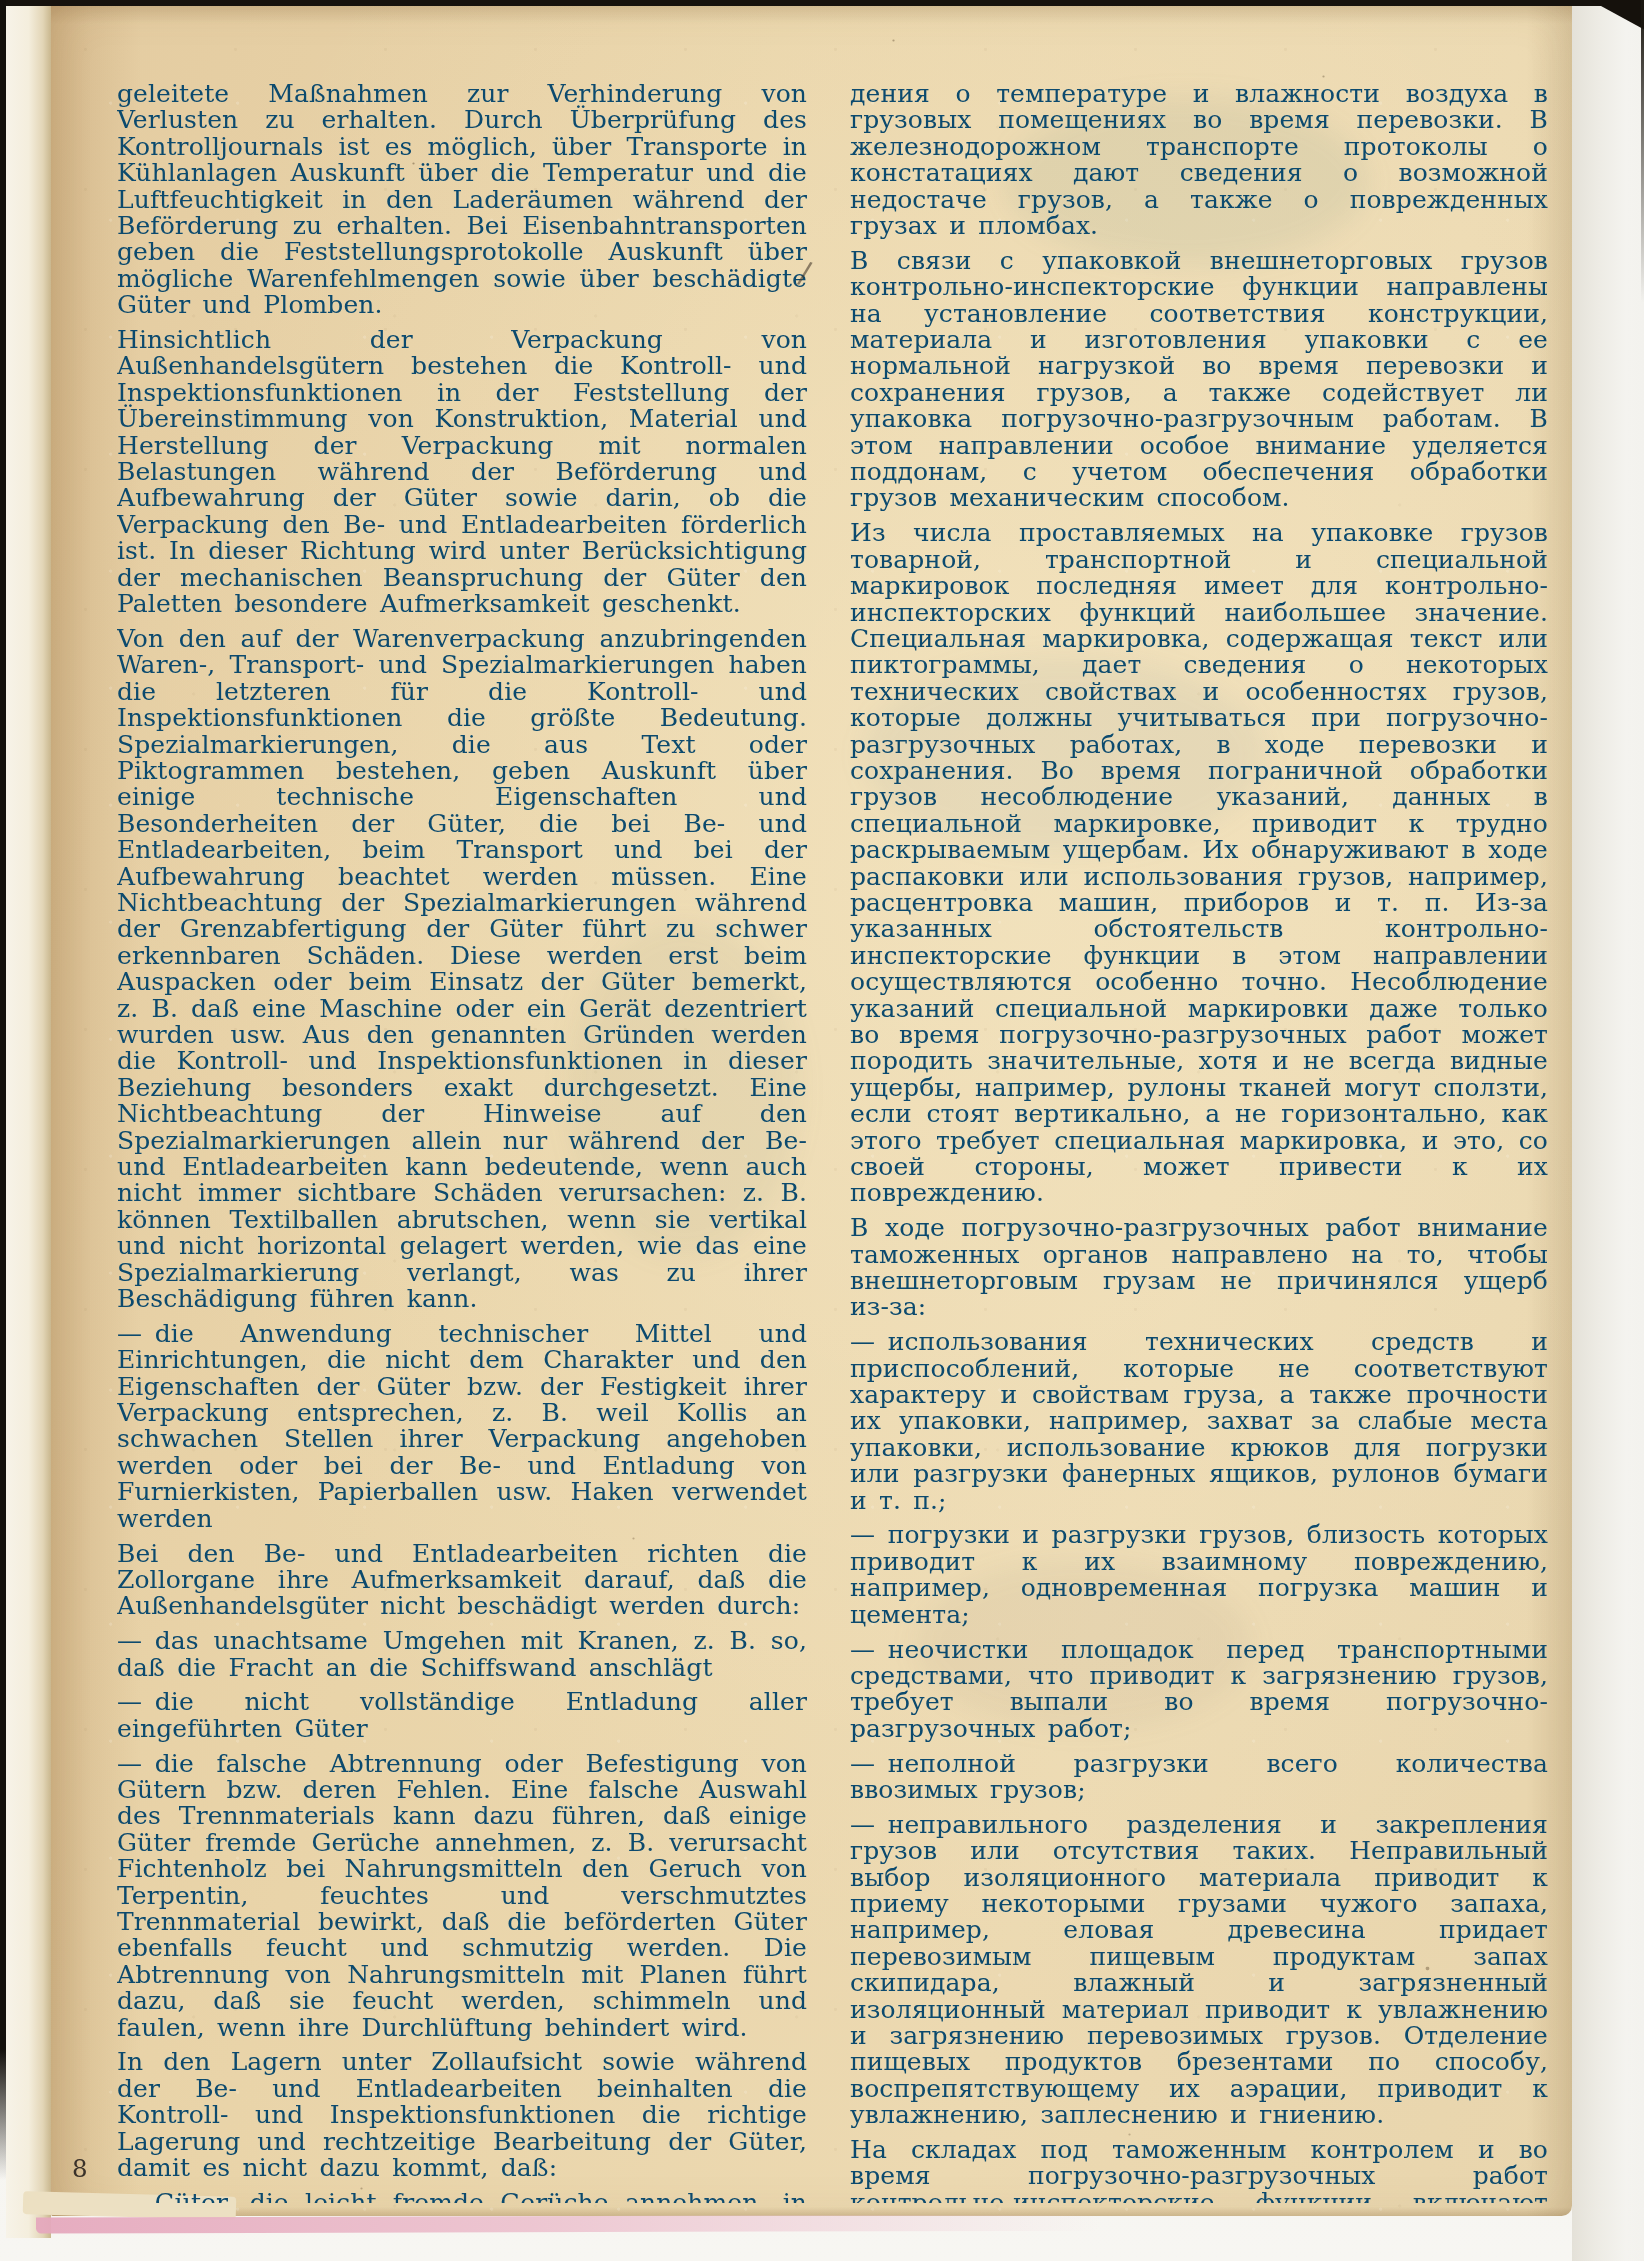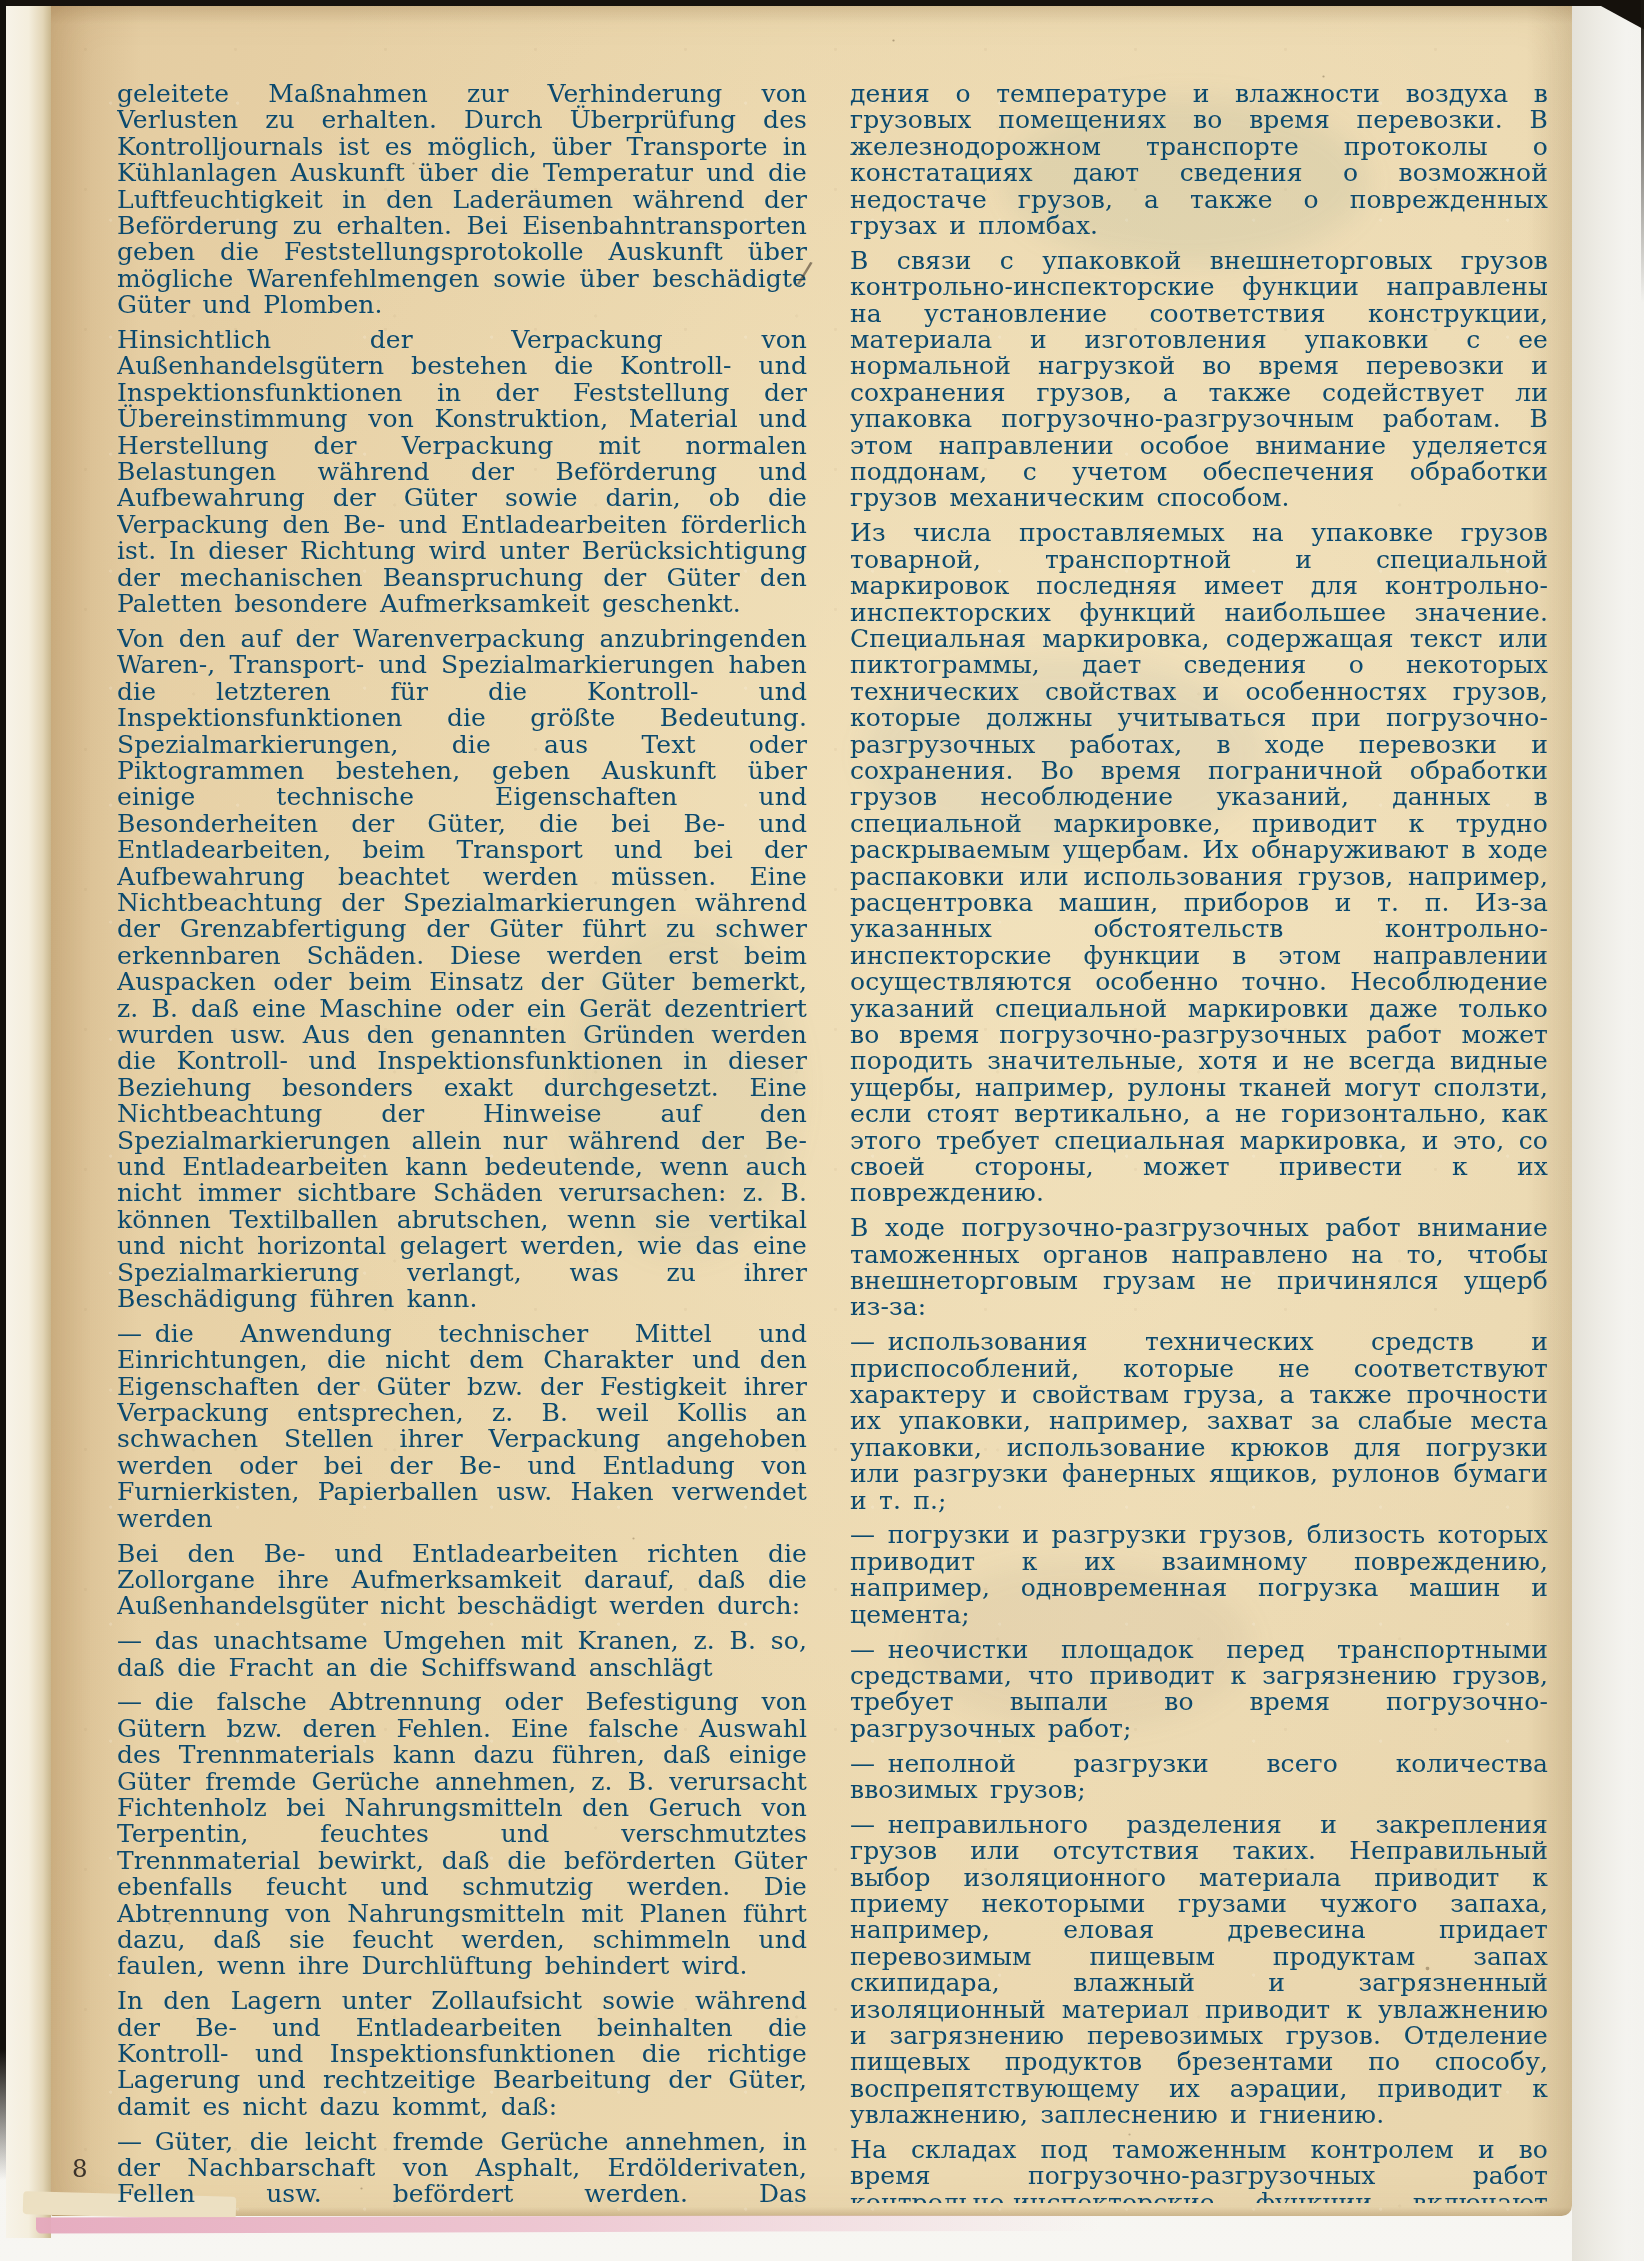--- a/index.html
+++ b/index.html
@@ -121,20 +121,21 @@
 <div class="smudge smudge-4"></div>
 <div class="paper-specks"></div>
 
 <div class="text-column col-left">
     <p class="para">geleitete Maßnahmen zur Verhinderung von Verlusten zu erhalten. Durch Überprüfung des Kontrolljournals ist es möglich, über Transporte in Kühlanlagen Auskunft über die Temperatur und die Luftfeuchtigkeit in den Laderäumen während der Beförderung zu erhalten. Bei Eisenbahntransporten geben die Feststellungsprotokolle Auskunft über mögliche Warenfehlmengen sowie über beschädigte Güter und Plomben.</p>
     <p class="para">Hinsichtlich der Verpackung von Außenhandelsgütern bestehen die Kontroll- und Inspektionsfunktionen in der Feststellung der Übereinstimmung von Konstruktion, Material und Herstellung der Verpackung mit normalen Belastungen während der Beförderung und Aufbewahrung der Güter sowie darin, ob die Verpackung den Be- und Entladearbeiten förderlich ist. In dieser Richtung wird unter Berücksichtigung der mechanischen Beanspruchung der Güter den Paletten besondere Aufmerksamkeit geschenkt.</p>
     <p class="para">Von den auf der Warenverpackung anzubringenden Waren-, Transport- und Spezialmarkierungen haben die letzteren für die Kontroll- und Inspektionsfunktionen die größte Bedeutung. Spezialmarkierungen, die aus Text oder Piktogrammen bestehen, geben Auskunft über einige technische Eigenschaften und Besonderheiten der Güter, die bei Be- und Entladearbeiten, beim Transport und bei der Aufbewahrung beachtet werden müssen. Eine Nichtbeachtung der Spezialmarkierungen während der Grenzabfertigung der Güter führt zu schwer erkennbaren Schäden. Diese werden erst beim Auspacken oder beim Einsatz der Güter bemerkt, z. B. daß eine Maschine oder ein Gerät dezentriert wurden usw. Aus den genannten Gründen werden die Kontroll- und Inspektionsfunktionen in dieser Beziehung besonders exakt durchgesetzt. Eine Nichtbeachtung der Hinweise auf den Spezialmarkierungen allein nur während der Be- und Entladearbeiten kann bedeutende, wenn auch nicht immer sichtbare Schäden verursachen: z. B. können Textilballen abrutschen, wenn sie vertikal und nicht horizontal gelagert werden, wie das eine Spezialmarkierung verlangt, was zu ihrer Beschädigung führen kann.</p>
     <p class="para bullet">— die Anwendung technischer Mittel und Einrichtungen, die nicht dem Charakter und den Eigenschaften der Güter bzw. der Festigkeit ihrer Verpackung entsprechen, z. B. weil Kollis an schwachen Stellen ihrer Verpackung angehoben werden oder bei der Be- und Entladung von Furnierkisten, Papierballen usw. Haken verwendet werden</p>
     <p class="para">Bei den Be- und Entladearbeiten richten die Zollorgane ihre Aufmerksamkeit darauf, daß die Außenhandelsgüter nicht beschädigt werden durch:</p>
     <p class="para bullet">— das unachtsame Umgehen mit Kranen, z. B. so, daß die Fracht an die Schiffswand anschlägt</p>
+    <p class="para bullet">— die nicht vollständige Entladung aller eingeführten Güter</p>
     <p class="para bullet">— die falsche Abtrennung oder Befestigung von Gütern bzw. deren Fehlen. Eine falsche Auswahl des Trennmaterials kann dazu führen, daß einige Güter fremde Gerüche annehmen, z. B. verursacht Fichtenholz bei Nahrungsmitteln den Geruch von Terpentin, feuchtes und verschmutztes Trennmaterial bewirkt, daß die beförderten Güter ebenfalls feucht und schmutzig werden. Die Abtrennung von Nahrungsmitteln mit Planen führt dazu, daß sie feucht werden, schimmeln und faulen, wenn ihre Durchlüftung behindert wird.</p>
     <p class="para">In den Lagern unter Zollaufsicht sowie während der Be- und Entladearbeiten beinhalten die Kontroll- und Inspektionsfunktionen die richtige Lagerung und rechtzeitige Bearbeitung der Güter, damit es nicht dazu kommt, daß:</p>
     <p class="para bullet">— Güter, die leicht fremde Gerüche annehmen, in der Nachbarschaft von Asphalt, Erdölderivaten, Fellen usw. befördert werden. Das Hauptaugenmerk ist den Gütern zu schenken, die fremde Gerüche annehmen und gleichzeitig eigene spezifische Gerüche erzeugen, wie z. B. Tabak, Gewürze und Tee;</p>
   </div>
 <div class="text-column col-right">
     <p class="para">дения о температуре и влажности воздуха в грузовых помещениях во время перевозки. В железнодорожном транспорте протоколы о констатациях дают сведения о возможной недостаче грузов, а также о поврежденных грузах и пломбах.</p>
     <p class="para">В связи с упаковкой внешнеторговых грузов контрольно-инспекторские функции направлены на установление соответствия конструкции, материала и изготовления упаковки с ее нормальной нагрузкой во время перевозки и сохранения грузов, а также содействует ли упаковка погрузочно-разгрузочным работам. В этом направлении особое внимание уделяется поддонам, с учетом обеспечения обработки грузов механическим способом.</p>
     <p class="para">Из числа проставляемых на упаковке грузов товарной, транспортной и специальной маркировок последняя имеет для контрольно-инспекторских функций наибольшее значение. Специальная маркировка, содержащая текст или пиктограммы, дает сведения о некоторых технических свойствах и особенностях грузов, которые должны учитываться при погрузочно-разгрузочных работах, в ходе перевозки и сохранения. Во время пограничной обработки грузов несоблюдение указаний, данных в специальной маркировке, приводит к трудно раскрываемым ущербам. Их обнаруживают в ходе распаковки или использования грузов, например, расцентровка машин, приборов и т. п. Из-за указанных обстоятельств контрольно-инспекторские функции в этом направлении осуществляются особенно точно. Несоблюдение указаний специальной маркировки даже только во время погрузочно-разгрузочных работ может породить значительные, хотя и не всегда видные ущербы, например, рулоны тканей могут сползти, если стоят вертикально, а не горизонтально, как этого требует специальная маркировка, и это, со своей стороны, может привести к их повреждению.</p>
     <p class="para">В ходе погрузочно-разгрузочных работ внимание таможенных органов направлено на то, чтобы внешнеторговым грузам не причинялся ущерб из-за:</p>
     <p class="para bullet">— использования технических средств и приспособлений, которые не соответствуют характеру и свойствам груза, а также прочности их упаковки, например, захват за слабые места упаковки, использование крюков для погрузки или разгрузки фанерных ящиков, рулонов бумаги и т. п.;</p>

